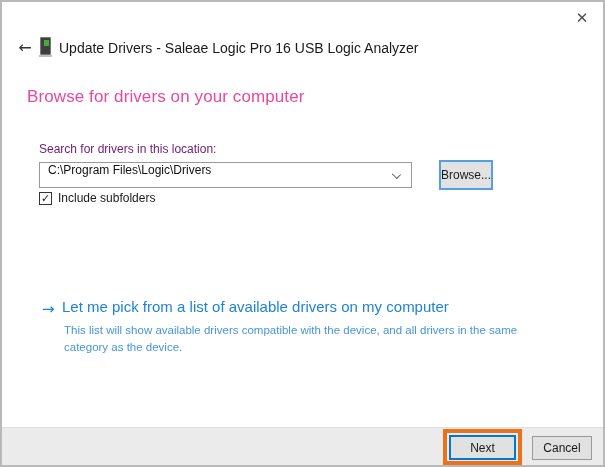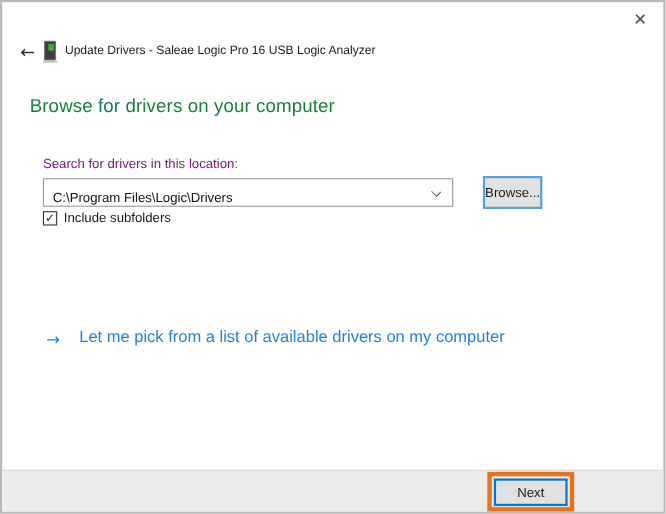--- a/index.html
+++ b/index.html
@@ -44,39 +44,39 @@
   .device-led {
     position: absolute; left: 3px; top: 2px;
     width: 5px; height: 6px; background: #3fae34;
   }
   .device-base {
     position: absolute; left: 0; bottom: 0;
     width: 13px; height: 2px; background: #c0c0c0;
   }
   .window-title {
     position: absolute; left: 57px; top: 38px;
-    font-size: 11px; color: #1a1a1a;
+    font-size: 14px; color: #1a1a1a;
   }
   
   .heading {
     position: absolute; left: 25px; top: 85px;
-    font-size: 17px; font-weight: 400; color: #15803d;
+    font-size: 17px; font-weight: 400; color: #ec4899;
     letter-spacing: 0.1px;
   }
   
   .search-label {
     position: absolute; left: 37px; top: 140px;
     font-size: 12px; color: #701a75;
   }
   
   .combobox {
     position: absolute; left: 37px; top: 160px;
     width: 373px; height: 26px;
     background: #ffffff; border: 1px solid #999999;
-    display: flex; align-items: flex-end;
+    display: flex; align-items: flex-start;
     padding: 0 16px 0 8px;
     font-size: 12px; color: #111111;
   }
   .combo-chevron {
     position: absolute; right: 11px; top: 8px;
     width: 7px; height: 7px;
     border-right: 1px solid #555555; border-bottom: 1px solid #555555;
     transform: rotate(45deg) scale(1, 0.85);
   }
   
@@ -103,21 +103,21 @@
     margin-left: 6px; font-size: 12px; color: #1a1a1a; text-align: center;
   }
   
   .command-link { position: absolute; left: 40px; top: 296px; width: 500px; }
   .cmd-arrow {
     position: absolute; left: 0; top: 2px;
     font-size: 15px; color: #1e82d8;
     font-family: "DejaVu Sans", sans-serif;
   }
   .cmd-title {
-    margin-left: 30px;
+    margin-left: 20px;
     font-size: 15px; color: #1e82d8;
   }
   .cmd-desc {
     margin-left: 22px; margin-top: 7px; width: 468px;
     font-size: 11.5px; line-height: 1.45; color: #4596db;
   }
   
   .footer {
     position: absolute; left: 0; right: 0; bottom: 0;
     height: 38px; background: #ebebeb; border-top: 1px solid #dedede;
@@ -173,22 +173,24 @@
   <button class="browse-btn">Browse...</button>
 
   <div class="checkbox-row">
     <span class="checkbox">✓</span>
     <span class="checkbox-label">Include subfolders</span>
   </div>
 
   <div class="command-link">
     <span class="cmd-arrow">→</span>
     <div class="cmd-title">Let me pick from a list of available drivers on my computer</div>
+    <div class="cmd-desc">This list will show available drivers compatible with the device, and all drivers in the same category as the device.</div>
   </div>
 
   <div class="footer"></div>
 
   <button class="next-btn">Next</button>
 
+  <button class="cancel-btn">Cancel</button>
 
   <div class="highlight-rect"></div>
 
 </div>
 
 </body></html>

